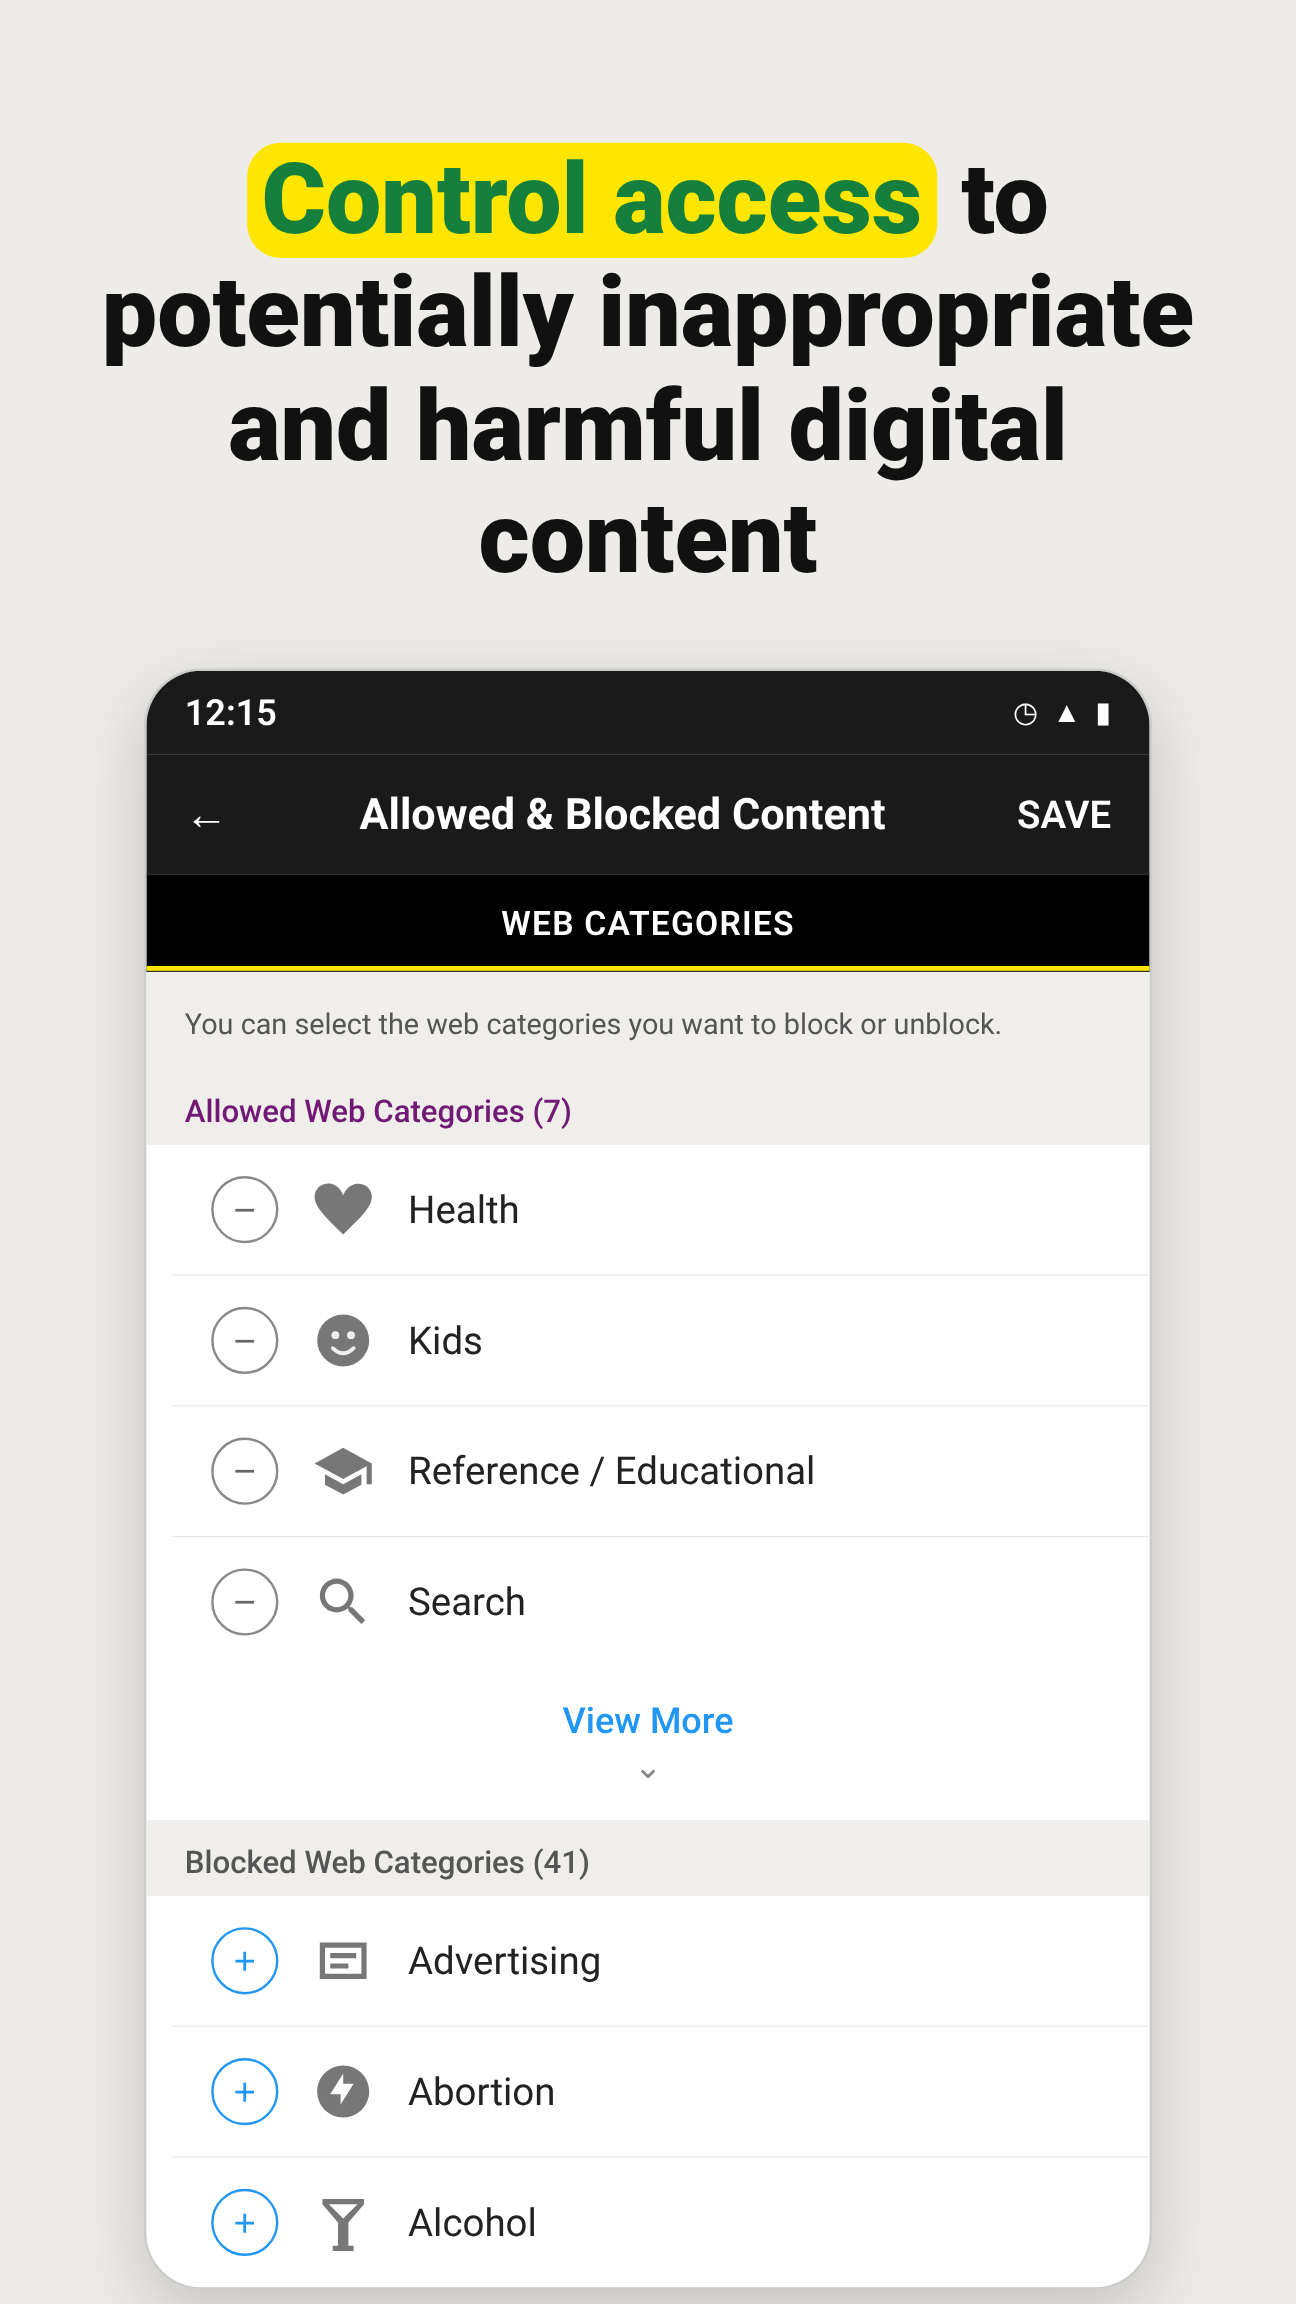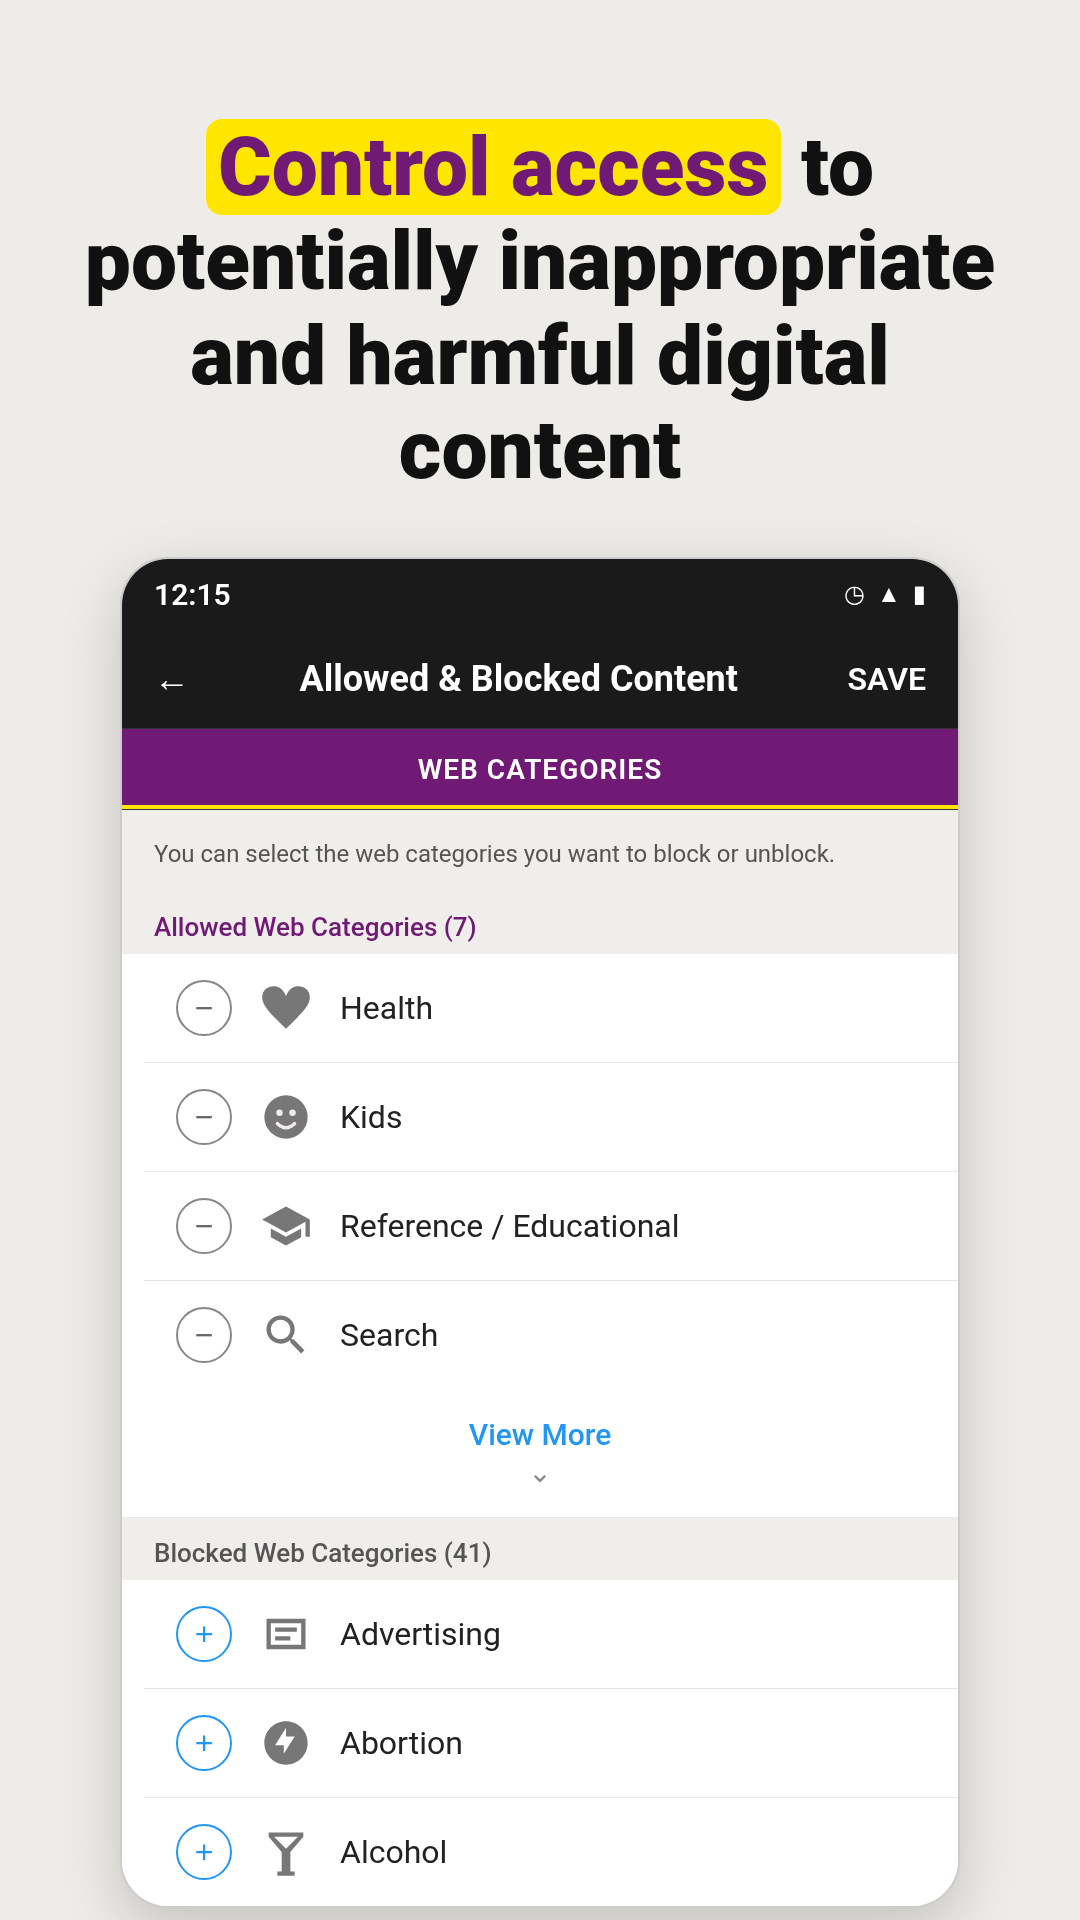--- a/index.html
+++ b/index.html
@@ -23,23 +23,23 @@
 
     .hero-title {
       font-size: 82px;
       font-weight: 900;
       color: #111;
       line-height: 1.15;
     }
 
     .highlight {
       background-color: #FFE600;
-      border-radius: 16px;
+      border-radius: 28px;
       padding: 0 12px;
-      color: #701a75;
+      color: #15803d;
       display: inline;
     }
 
     .phone-container {
       width: 840px;
       background: #f0eeea;
       border-radius: 48px;
       overflow: hidden;
       box-shadow: 0 20px 60px rgba(0,0,0,0.18);
       border: 2px solid #ccc;
@@ -98,21 +98,21 @@
 
     .app-bar-save {
       color: #fff;
       font-size: 32px;
       font-weight: 600;
       cursor: pointer;
     }
 
     
     .tab-bar {
-      background: #701a75;
+      background: #000000;
       display: flex;
       border-bottom: 1px solid #333;
     }
 
     .tab {
       flex: 1;
       height: 80px;
       display: flex;
       align-items: center;
       justify-content: center;

